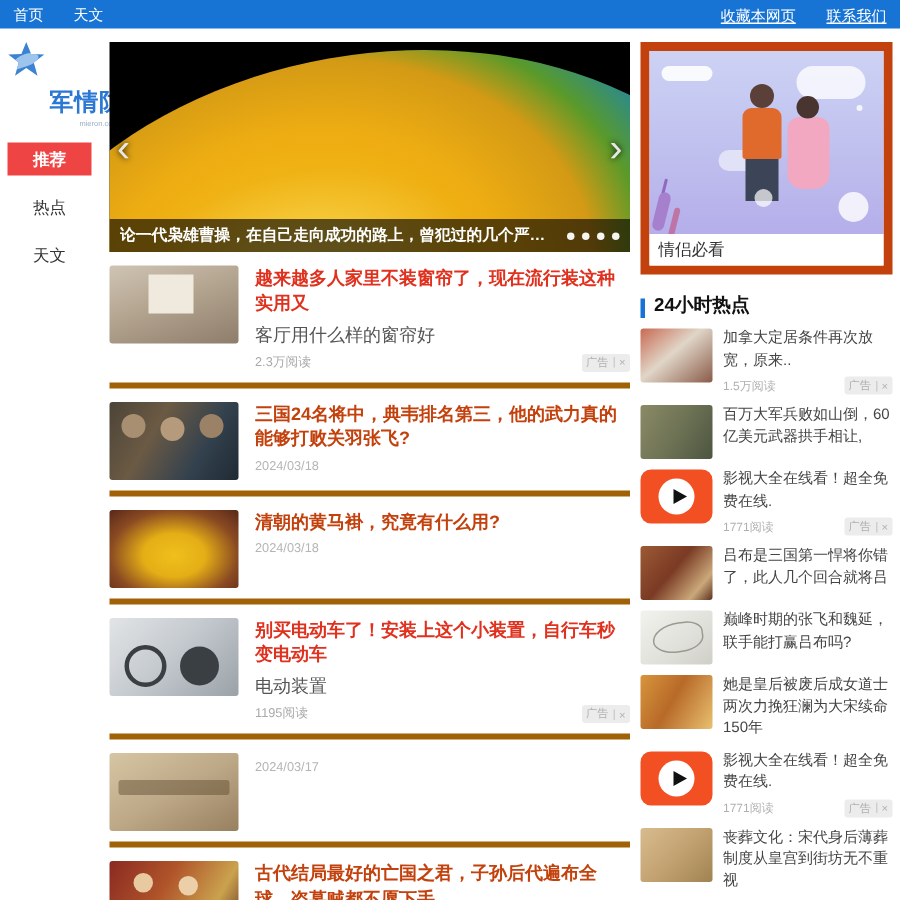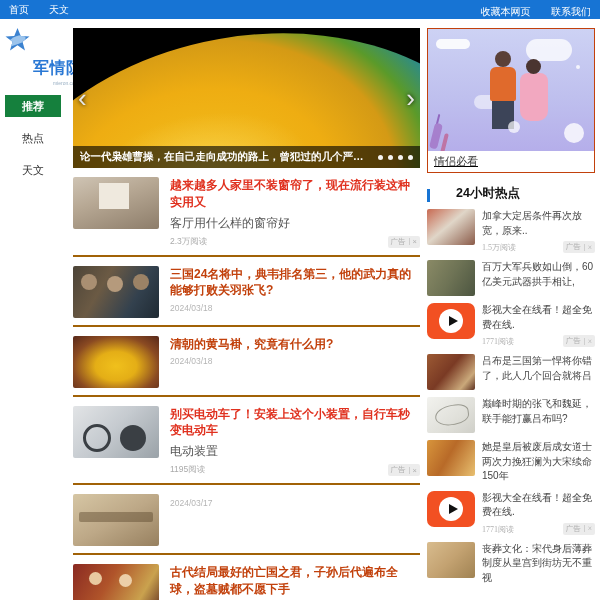--- a/index.html
+++ b/index.html
@@ -4,57 +4,57 @@
 <style>
   * { box-sizing: border-box; margin: 0; padding: 0; }
   html,body { width:600px; height:600px; overflow:hidden; background:#fff;
     font-family:"Liberation Sans","DejaVu Sans",sans-serif; }
 
   
   .topbar { position:absolute; left:0; top:0; width:600px; height:19px;
     background:#1774d4; display:flex; align-items:center; padding:0 9px; }
   .topbar a { color:#fff; font-size:10px; text-decoration:none; margin-right:20px; }
   .topbar .right { margin-left:auto; }
-  .topbar .right a { margin-right:0; margin-left:16px; }
+  .topbar .right a { margin-right:0; margin-left:16px;text-decoration:underline; }
 
   
   .leftcol { position:absolute; left:5px; top:28px; width:63px; }
   .logo { display:flex; align-items:flex-start; }
   .star { width:25px; height:24px; background:#3b82d0; flex:none;
     clip-path:polygon(50% 0%,63% 33%,98% 35%,70% 57%,80% 94%,50% 72%,20% 94%,30% 57%,2% 35%,37% 33%); position:relative; }
   .star:after { content:""; position:absolute; left:4px; top:8px; width:17px; height:8px;
     background:#9cc4ec; border-radius:50% 50% 50% 0; transform:rotate(-18deg); }
   .logotxt { margin-left:3px; padding-top:2px; }
   .logoname { color:#2a78d4; font-size:16px; font-weight:bold; white-space:nowrap; letter-spacing:.5px;margin-top:28px; }
   .logodomain { color:#9ab0c4; font-size:5px; text-align:center; margin-top:1px; }
   .navbtns { margin-top:9px; }
   .navitem { width:56px; height:22px; display:flex; align-items:center; justify-content:center;
     font-size:11px; color:#333; margin-bottom:10px; cursor:pointer; }
-  .navitem.active { background:#15803d; color:#fff; font-weight:bold; }
+  .navitem.active { background:#ef4444; color:#fff; font-weight:bold; }
 
   
   .maincol { position:absolute; left:73px; top:28px; width:347px; }
   .carousel { position:relative; width:347px; height:140px; background:#000; overflow:hidden; }
   .globe { position:absolute; left:-90px; top:8px; width:540px; height:390px; border-radius:50%;
     transform:rotate(-10deg);
     background:radial-gradient(ellipse at 42% 38%, #f4c31f 0%, #eead12 30%, #d49a15 44%, #5a9a2a 52%, #2a8a8e 60%, #14535e 70%, #072a31 82%, #000 95%); }
   .globe .landline { position:absolute; left:120px; top:70px; width:220px; height:120px;
     background:radial-gradient(ellipse at 50% 50%, rgba(255,230,120,.55), transparent 70%); }
   .cap { position:absolute; left:0; bottom:0; width:100%; height:22px; background:rgba(0,0,0,.62);
     display:flex; align-items:center; padding:0 7px; }
   .cap .txt { color:#fff; font-size:10.5px; font-weight:bold; white-space:nowrap; overflow:hidden;
     text-overflow:ellipsis; flex:1; }
   .dots { display:flex; gap:5px; margin-left:6px; }
   .dot { width:5px; height:5px; border-radius:50%; background:#fff; opacity:.95; }
   .arrow { position:absolute; top:50%; transform:translateY(-50%); color:#e8e8e8; font-size:26px;
     line-height:1; cursor:pointer; text-shadow:0 0 4px #000; padding:14px 4px; }
   .arrow.prev { left:1px; } .arrow.next { right:1px; }
 
   
-  .article { display:flex; padding:9px 0 7px; border-bottom:2px solid #a16207; cursor:pointer; }
+  .article { display:flex; padding:9px 0 7px; border-bottom:4px solid #a16207; cursor:pointer; }
   .article:last-of-type { border-bottom:none; }
   .thumb { width:86px; height:52px; flex:none; margin-right:11px; border-radius:2px; position:relative; overflow:hidden; }
   .abody { flex:1; display:flex; flex-direction:column; min-width:0; }
   .atitle { font-size:12px; font-weight:bold; color:#c2410c; line-height:1.4; }
   .atitle.red { color:#e0311f; }
   .asub { font-size:12px; color:#555; margin-top:4px; }
   .ameta { margin-top:auto; display:flex; align-items:center; font-size:8.5px; color:#aaa; padding-top:4px; }
   .adate { font-size:8.5px; color:#b5b5b5; margin-top:4px; }
   .adbadge { margin-left:auto; background:#ececec; color:#b0b0b0; font-size:7.5px;
     padding:1px 3px; border-radius:2px; display:flex; align-items:center; gap:3px; }
@@ -71,45 +71,45 @@
   .t-bike:after { content:""; position:absolute; left:10px; bottom:6px; width:22px; height:22px; border:3px solid #3a3f44; border-radius:50%;
     box-shadow:36px 0 0 -1px #3a3f44; background:transparent; }
   .t-sepia { background:linear-gradient(150deg,#d6c6a4 0%,#bda887 50%,#97805f 100%); }
   .t-sepia:after { content:""; position:absolute; left:6px; top:18px; width:74px; height:10px; background:rgba(90,70,45,.45); border-radius:2px; }
   .t-drama { background:linear-gradient(120deg,#8a2a22 0%,#b0542a 40%,#caa24e 75%,#5c2a20 100%); }
   .t-drama:after { content:""; position:absolute; left:16px; top:8px; width:13px; height:13px; border-radius:50%; background:#e8c9a0;
     box-shadow:30px 2px 0 #eccfa8; }
 
   
   .rightcol { position:absolute; left:427px; top:28px; width:168px; }
-  .couplead { border:1px solid #c2410c; cursor:pointer;text-decoration:underline; }
+  .couplead { border:6px solid #c2410c; cursor:pointer; }
   .coupleimg { position:relative; height:122px; overflow:hidden;
     background:linear-gradient(180deg,#cdd2f4 0%,#bfc0ee 55%,#b5aeea 100%); }
   .coupleimg .cloud { position:absolute; left:8px; top:10px; width:34px; height:10px; background:#fff; border-radius:10px;
     opacity:.9; box-shadow:96px 6px 0 6px rgba(255,255,255,.85), 40px 58px 0 2px rgba(255,255,255,.6); }
   .coupleimg .boy { position:absolute; left:62px; top:38px; width:26px; height:34px; background:#e06a2c; border-radius:6px 6px 2px 2px; }
   .coupleimg .boy:before { content:""; position:absolute; left:5px; top:-16px; width:16px; height:16px; border-radius:50%; background:#5a4038; }
   .coupleimg .boy:after { content:""; position:absolute; left:2px; top:34px; width:22px; height:28px; background:#3c4458; }
   .coupleimg .girl { position:absolute; left:92px; top:44px; width:28px; height:48px; background:#f2a8c0; border-radius:8px 8px 10px 10px; }
   .coupleimg .girl:before { content:""; position:absolute; left:6px; top:-14px; width:15px; height:15px; border-radius:50%; background:#4a3430; }
   .coupleimg .flower { position:absolute; left:4px; bottom:2px; width:8px; height:26px; background:#a477c8; border-radius:4px;
     transform:rotate(14deg); box-shadow:10px 6px 0 -2px #c06a9a, -2px -12px 0 -3px #8a5ab8; opacity:.85; }
   .coupleimg .bokeh { position:absolute; right:10px; bottom:8px; width:20px; height:20px; border-radius:50%; background:rgba(255,255,255,.8);
     box-shadow:-60px -6px 0 -4px rgba(255,255,255,.7), 4px -66px 0 -8px rgba(255,255,255,.8); }
   .couplecap { height:21px; background:#fff; display:flex; align-items:center; padding:0 6px;
     font-size:11px; color:#333; }
 
-  .hothead { display:flex; align-items:flex-end; margin:12px 0 7px;gap:20px; }
+  .hothead { display:flex; align-items:flex-end; margin:12px 0 7px; }
   .hotbar { width:3px; height:13px; background:#1774d4; margin-right:6px; }
   .hottitle { font-size:12.5px; font-weight:bold; color:#111; }
   .hotitem { display:flex; margin-bottom:7px; min-height:36px; cursor:pointer; }
   .hthumb { width:48px; height:36px; flex:none; margin-right:7px; border-radius:2px; position:relative; overflow:hidden; }
   .hbody { flex:1; min-width:0; display:flex; flex-direction:column; }
   .htitle { font-size:10px; color:#444; line-height:1.45; }
-  .hmeta { display:flex; align-items:flex-end; font-size:8px; color:#b0b0b0; margin-top:auto; padding-top:3px;font-family:Liberation Serif, serif; }
+  .hmeta { display:flex; align-items:center; font-size:8px; color:#b0b0b0; margin-top:auto; padding-top:3px; }
 
   .h-town { background:linear-gradient(140deg,#c86a52 0%,#e0d6c8 45%,#8a5a48 100%); }
   .h-army { background:linear-gradient(120deg,#8a8a66 0%,#6e7355 50%,#4c5540 100%); }
   .h-play { background:#f25022; border-radius:7px; }
   .h-play:after { content:""; position:absolute; left:12px; top:6px; width:24px; height:24px; border-radius:50%; background:#fff; }
   .h-play:before { content:""; position:absolute; left:22px; top:13px; width:0; height:0; z-index:1;
     border-left:9px solid #111; border-top:5px solid transparent; border-bottom:5px solid transparent; }
   .h-battle { background:linear-gradient(130deg,#9c5a34 0%,#7a3a24 45%,#caa87a 80%,#5c3020 100%); }
   .h-sketch { background:linear-gradient(140deg,#f2f2ee 0%,#e0e0da 60%,#cfcfc8 100%); }
   .h-sketch:after { content:""; position:absolute; left:8px; top:8px; width:32px; height:18px;

